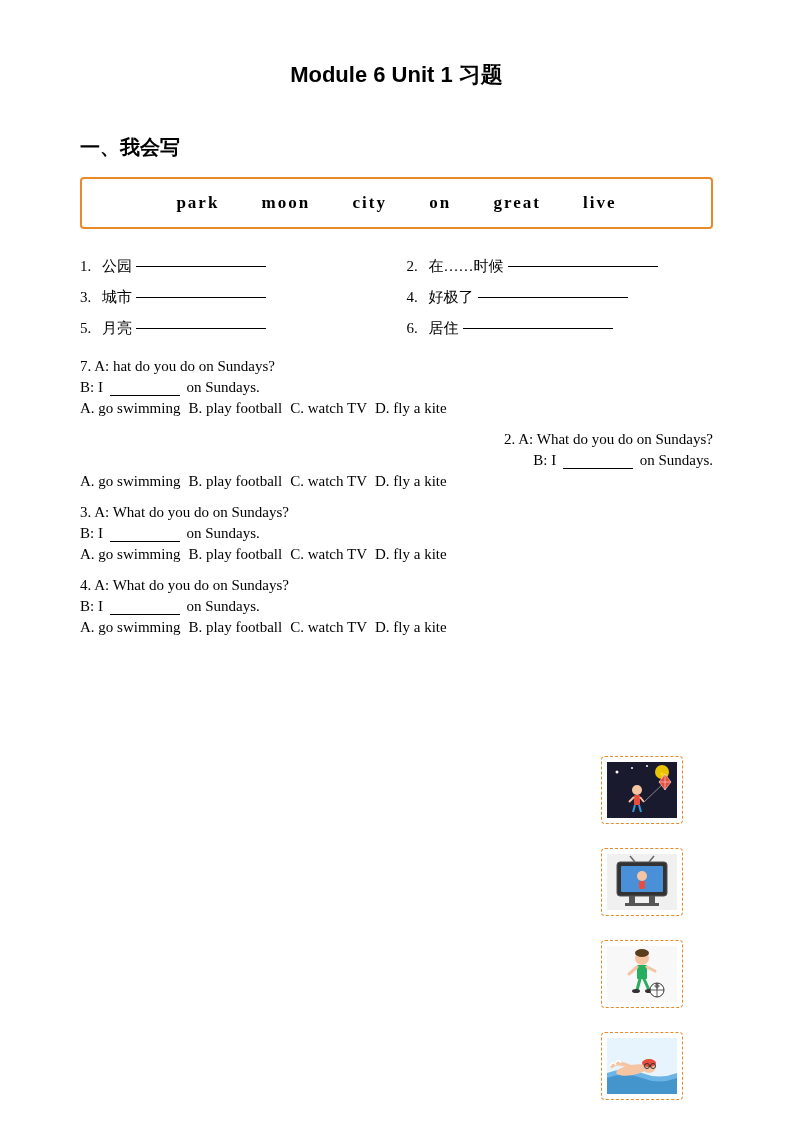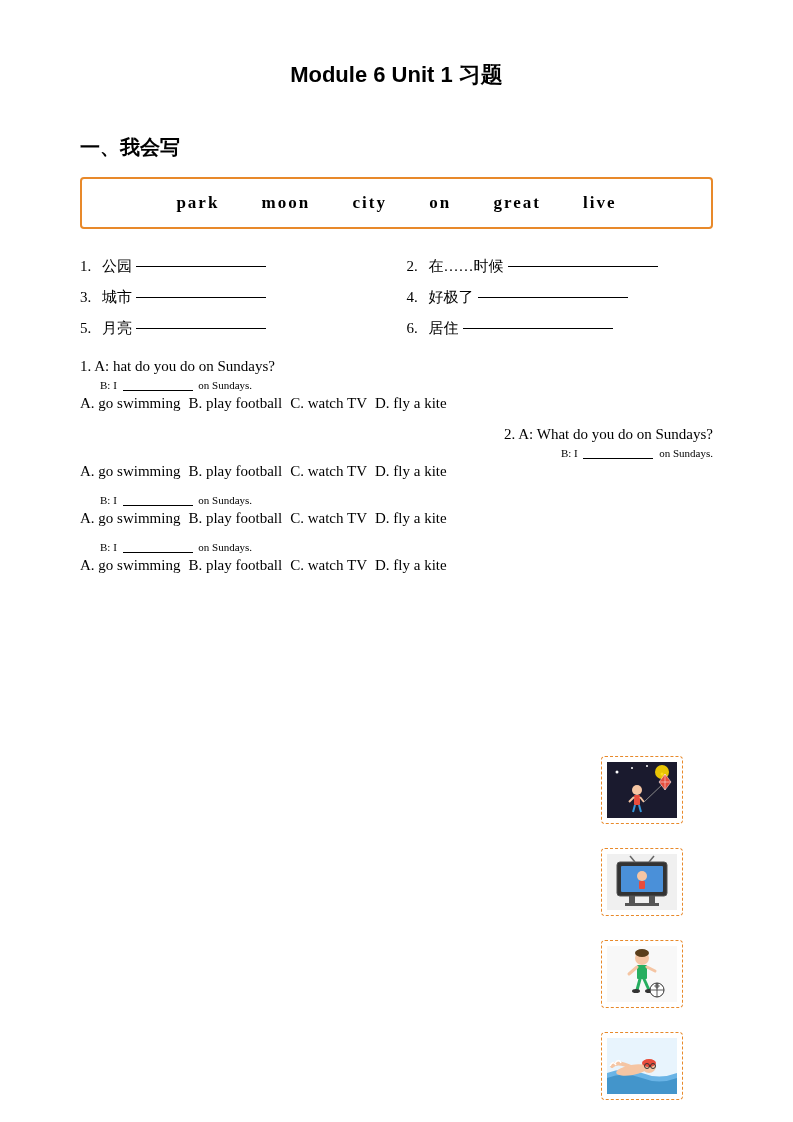--- a/index.html
+++ b/index.html
@@ -68,23 +68,22 @@
     }
     .question-block {
       margin-bottom: 14px;
       position: relative;
     }
     .question-text {
       font-size: 15px;
       margin-bottom: 4px;
     }
     .answer-line-row {
-      font-size: 11px;
+      font-size: 15px;
       margin-bottom: 4px;
-      margin-left: 20px;
     }
     .answer-blank {
       display: inline-block;
       border-bottom: 1px solid #000;
       width: 70px;
       margin: 0 3px;
       vertical-align: bottom;
     }
     .options-row {
       font-size: 15px;
@@ -163,21 +162,21 @@
       <span>居住</span>
       <span class="fill-line" style="width:150px;"></span>
     </div>
   </div>
 </div>
 
 <div class="section2" style="margin-top:20px; position:relative;">
 
   <div class="question-block">
     <div class="question-text">
-      <span>1. A: hat do you do on Sundays?</span>
+      <span>7. A: hat do you do on Sundays?</span>
     </div>
     <div class="answer-line-row">
       <span>B: I</span>
       <span class="answer-blank"></span>
       <span>on Sundays.</span>
     </div>
     <div class="options-row">
       <span class="option">A. go swimming</span>
       <span class="option">B. play football</span>
       <span class="option">C. watch TV</span>
@@ -196,34 +195,40 @@
     </div>
     <div class="options-row">
       <span class="option">A. go swimming</span>
       <span class="option">B. play football</span>
       <span class="option">C. watch TV</span>
       <span class="option">D. fly a kite</span>
     </div>
   </div>
 
   <div class="question-block" style="margin-top:10px;">
+    <div class="question-text">
+      <span>3. A: What do you do on Sundays?</span>
+    </div>
     <div class="answer-line-row">
       <span>B: I</span>
       <span class="answer-blank"></span>
       <span>on Sundays.</span>
     </div>
     <div class="options-row">
       <span class="option">A. go swimming</span>
       <span class="option">B. play football</span>
       <span class="option">C. watch TV</span>
       <span class="option">D. fly a kite</span>
     </div>
   </div>
 
   <div class="question-block" style="margin-top:10px;">
+    <div class="question-text">
+      <span>4. A: What do you do on Sundays?</span>
+    </div>
     <div class="answer-line-row">
       <span>B: I</span>
       <span class="answer-blank"></span>
       <span>on Sundays.</span>
     </div>
     <div class="options-row">
       <span class="option">A. go swimming</span>
       <span class="option">B. play football</span>
       <span class="option">C. watch TV</span>
       <span class="option">D. fly a kite</span>

